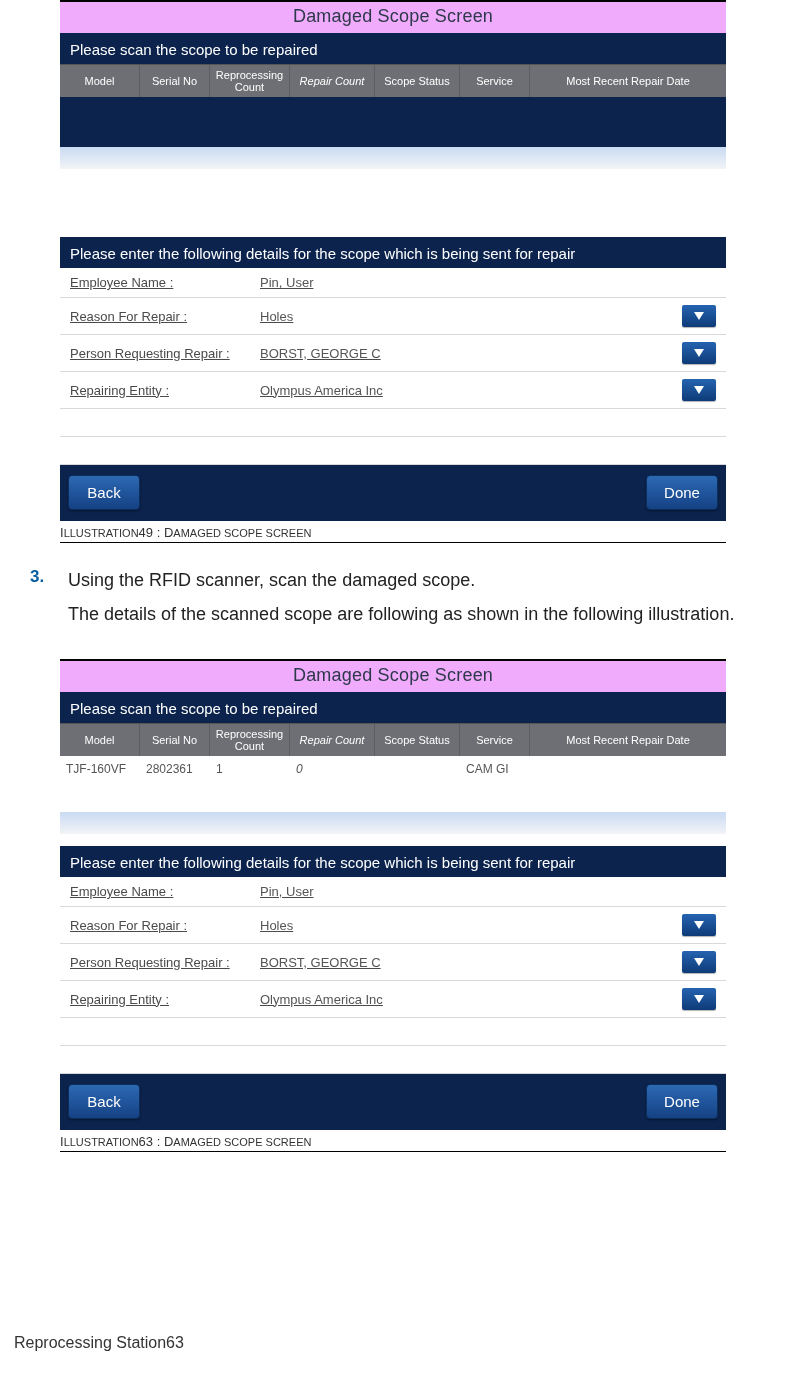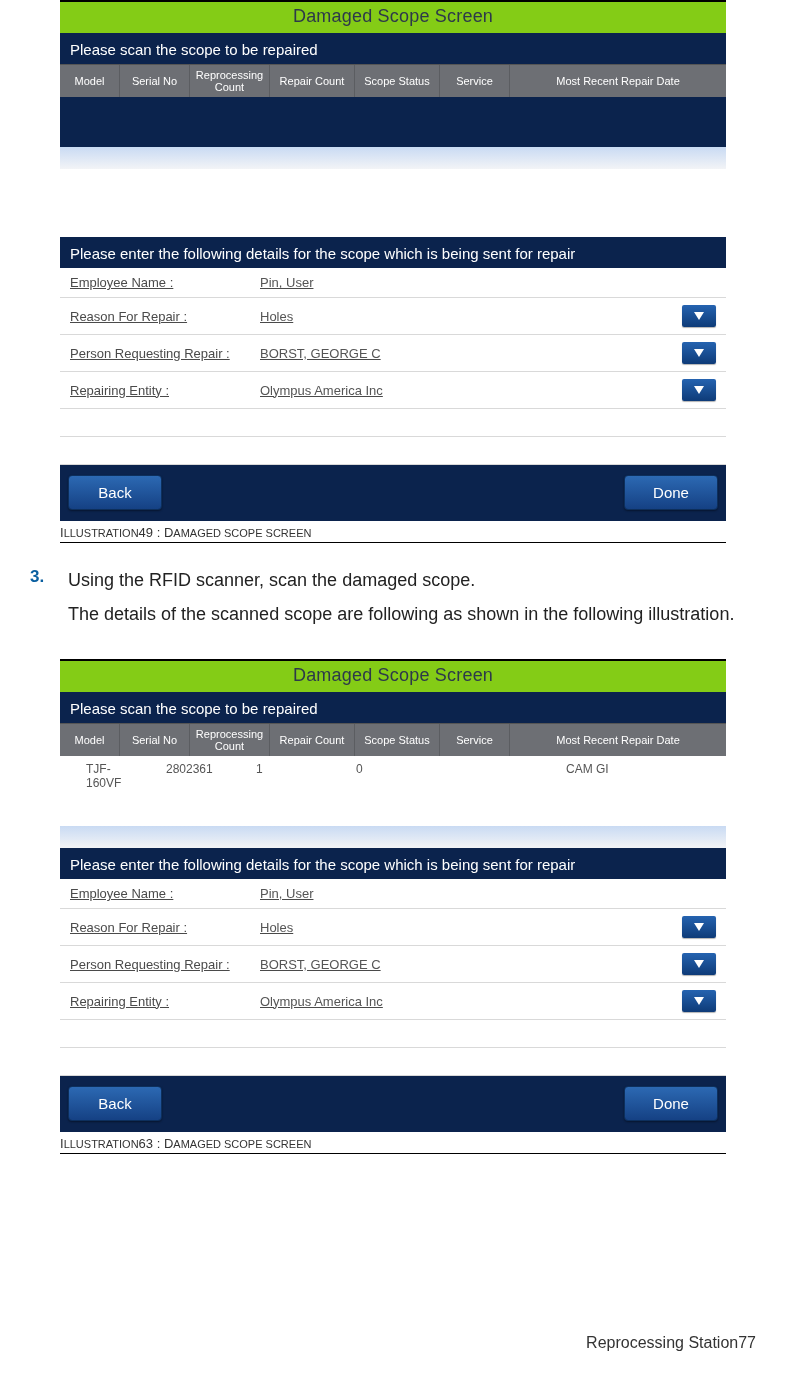--- a/index.html
+++ b/index.html
@@ -18,21 +18,21 @@
   }
   .app-screen {
     background: #0b234d;
     width: 100%;
     color: #fff;
     padding-bottom: 7px;
     position: relative;
   }
   .app-title {
     text-align: center;
-    background: #84cc16;
+    background: #f0abfc;
     font-size: 18px;
     font-weight: 400;
     padding: 4px 0 6px 0;
     color: #2d394a;
     letter-spacing: .2px;
     border-top: 1px solid #000;
   }
   .panel-label {
     color: #fff;
     font-size: 15px;
@@ -48,41 +48,40 @@
   .table-header div {
     border-right: 1px solid #5b5d61;
     display: flex;
     align-items: center;
     justify-content: center;
     text-align: center;
     padding: 4px 2px;
     line-height: 1.1;
   }
   .table-header div:last-child { border-right: none; }
-  .col-model { width: 60px; }
+  .col-model { width: 80px; }
   .col-serial { width: 70px; }
   .col-reproc { width: 80px; }
-  .col-repair { width: 85px; }
+  .col-repair { width: 85px; font-style: italic; }
   .col-status { width: 85px; }
   .col-service { width: 70px; }
   .col-date { flex: 1; }
   .scope-table-body {
     background: #fff;
     min-height: 90px;
     font-size: 12px;
     color: #555;
   }
   .scope-row {
     display: flex;
     padding: 4px 0;
   }
   .scope-row div {
     padding: 2px 6px;
     font-size: 12px;
-    margin-left: 20px;
   }
   .blue-gradient-strip {
     height: 22px;
     background: linear-gradient(to bottom, rgba(100,150,220,.35), rgba(12,40,90,.05));
   }
   .form-area {
     background: #fff;
     margin: 0;
     padding: 0;
   }
@@ -114,44 +113,44 @@
     display: flex;
     justify-content: space-between;
     padding: 10px 8px 4px 8px;
   }
   .btn {
     background: linear-gradient(to bottom, #2c69b3, #154184);
     border: 1px solid #0d2f5c;
     color: #fff;
     font-size: 15px;
     padding: 8px 0;
-    width: 94px;
+    width: 72px;
     text-align: center;
     border-radius: 4px;
     box-shadow: 0 1px 2px rgba(0,0,0,.4);
   }
   .caption-line {
     display: flex;
     align-items: baseline;
     gap: 0;
     border-bottom: 1px solid #000;
     padding: 4px 0 2px 0;
     font-size: 13px;
   }
   .step-block { margin: 18px 0 24px 0; display: flex; gap: 14px; }
   .step-num { color: #0a5fa0; font-weight: bold; font-size: 17px; width: 24px; }
   .step-text { flex: 1; font-size: 18px; line-height: 1.55; color: #222; text-align: justify;}
   .step-text p { margin-bottom: 6px; }
   .page-footer {
     position: absolute;
     bottom: 34px;
-    left: 30px;
+    left: 14px;
     right: 30px;
     display: flex;
-    justify-content: flex-end;
+    justify-content: flex-start;
     font-size: 16px;
     color: #333;
   }
 </style>
 </head>
 <body>
 
 <div class="figure-block">
   <div class="app-title">Damaged Scope Screen</div>
   <div class="app-screen">
@@ -294,14 +293,14 @@
   <div class="caption-line">
     <span>I</span>
       <span style="font-size:11px;">LLUSTRATION</span>
       <span> 63 : D</span>
       <span style="font-size:11px;">AMAGED SCOPE SCREEN</span>
   </div>
 </div>
 
 <div class="page-footer">
   <span>Reprocessing Station</span>
-  <span>77</span>
+  <span>63</span>
 </div>
 
 </body></html>

